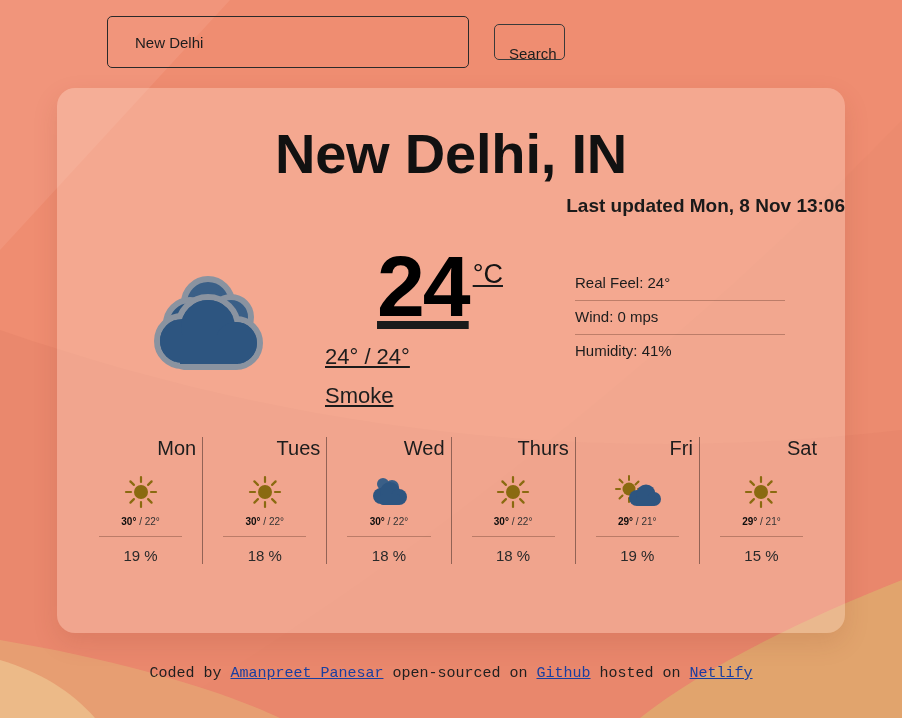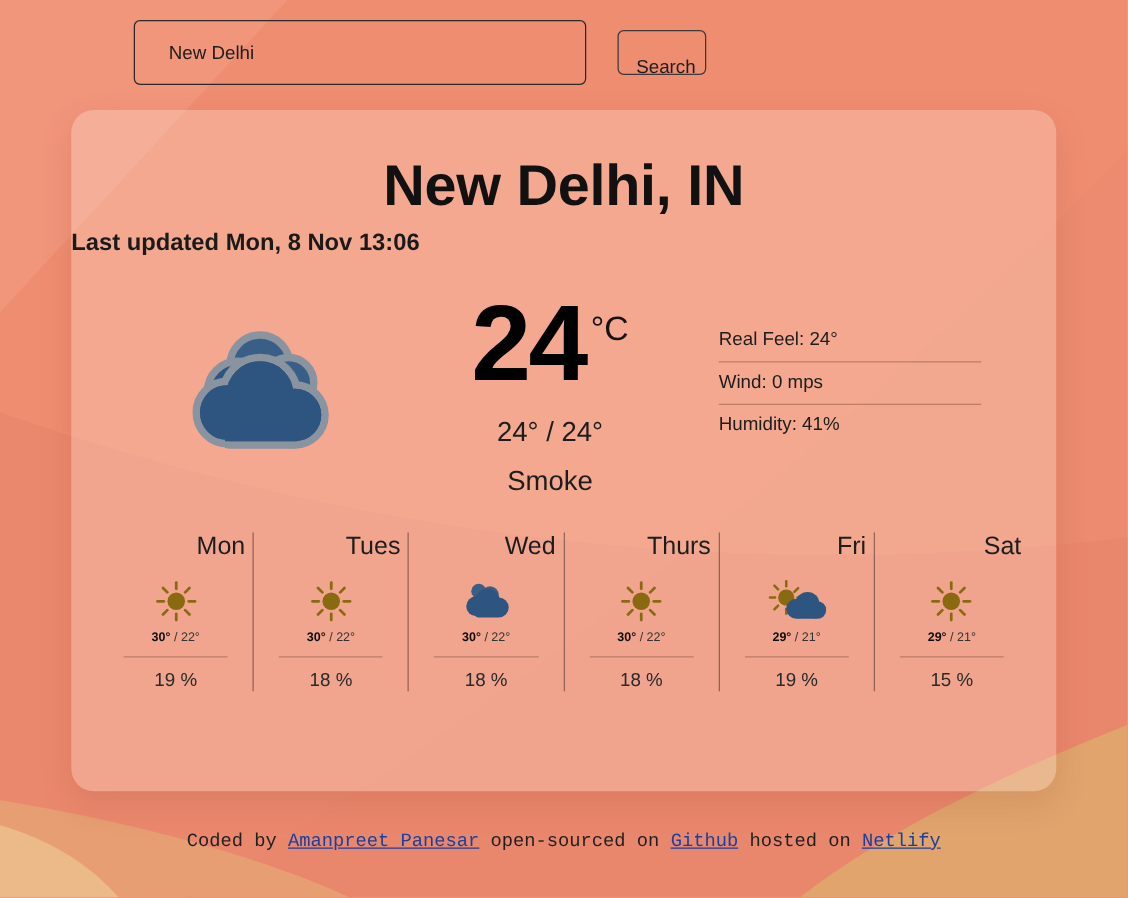--- a/index.html
+++ b/index.html
@@ -63,28 +63,28 @@
     width: 788px;
     height: 545px;
     background: rgba(255, 226, 210, 0.32);
     border-radius: 18px;
     z-index: 2;
     box-shadow: 0 10px 26px rgba(120, 50, 30, 0.13);
   }
 
   .city-title {
     text-align: center;
-    font-size: 46px;
+    font-size: 56px;
     font-weight: 700;
     letter-spacing: -0.2px;
     margin: 33px 0 0 0;
     color: #111;
   }
   .last-updated {
-    text-align: left;
+    text-align: right;
     font-size: 19px;
     font-weight: 700;
     margin: 9px 0 0 0;
     color: #1a1a1a;
   }
 
   
   .current {
     display: flex;
     align-items: flex-start;
@@ -92,22 +92,22 @@
     padding: 0 32px;
   }
   .cur-icon {
     width: 236px;
     display: flex;
     justify-content: center;
     padding-top: 24px;
   }
   .cur-temp-col {
     width: 230px;
-    text-align: center;
     padding-top: 2px;
+    text-decoration: underline;
   }
   .temp-row {
     display: flex;
     align-items: flex-start;
     justify-content: center;
   }
   .temp-value {
     font-size: 86px;
     font-weight: 700;
     line-height: 0.92;

